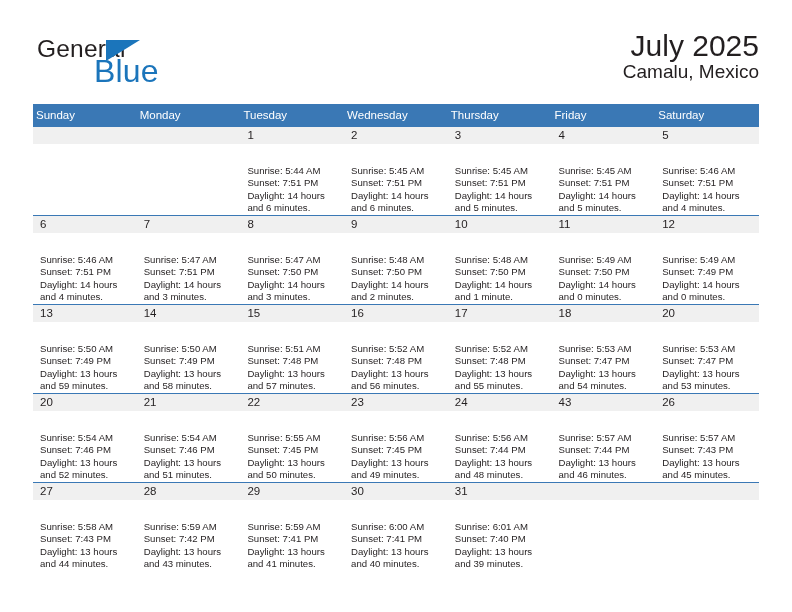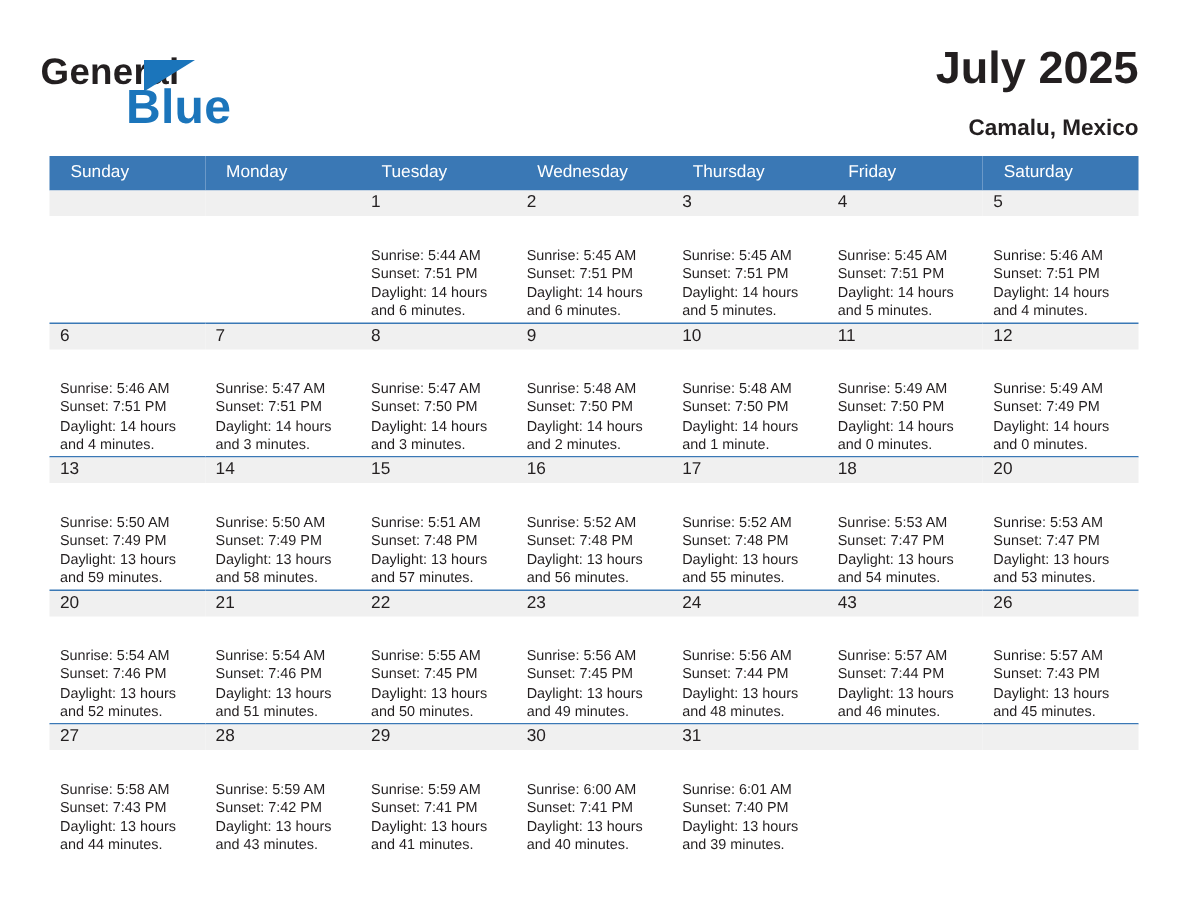--- a/index.html
+++ b/index.html
@@ -17,25 +17,24 @@
   .page {
     position: relative;
     width: 792px;
     height: 612px;
     box-sizing: border-box;
   }
 
   
   .header {
     position: absolute;
-    left: 23px;
+    left: 33px;
     top: 30px;
     right: 33px;
     height: 66px;
-    font-weight: bold;
   }
   .brand {
     position: absolute;
     left: 4px;
     top: 6px;
     width: 220px;
     height: 56px;
   }
   .brand-general {
     position: absolute;
@@ -72,45 +71,45 @@
     top: 0;
     text-align: right;
   }
   .cal-title {
     font-size: 30px;
     color: #231f20;
     line-height: 32px;
     white-space: nowrap;
   }
   .cal-location {
-    font-size: 15px;
+    font-size: 19px;
     color: #231f20;
     line-height: 20px;
-    margin-top: 14px;
+    margin-top: 0;
     white-space: nowrap;
   }
 
   
   .calendar {
     position: absolute;
     left: 33px;
     top: 104px;
     width: 726px;
     border-collapse: collapse;
     table-layout: fixed;
   }
   .calendar col { width: 103.71px; }
 
   .dow-row th {
     background: #3a78b5;
     color: #ffffff;
     font-size: 11.5px;
     font-weight: normal;
     text-align: left;
-    padding: 5px 0 5px 14px;
+    padding: 5px 0 5px 3px;
     height: 11px;
     line-height: 13px;
   }
 
   .week-row td {
     vertical-align: top;
     padding: 0;
     border-top: 1.4px solid #3a78b5;
     height: 88px;
   }

